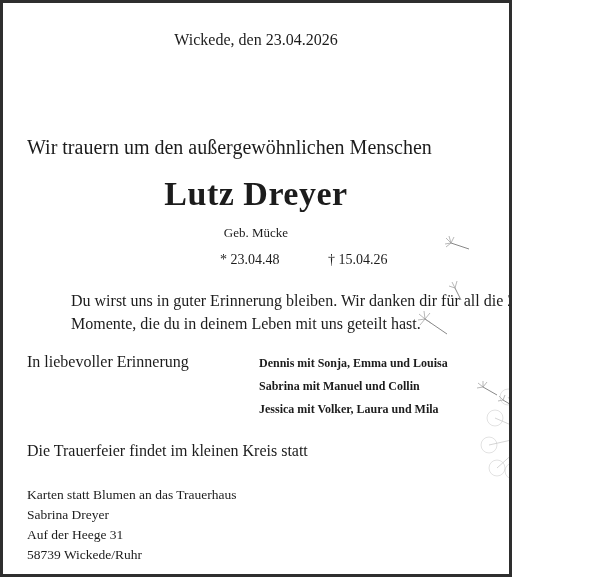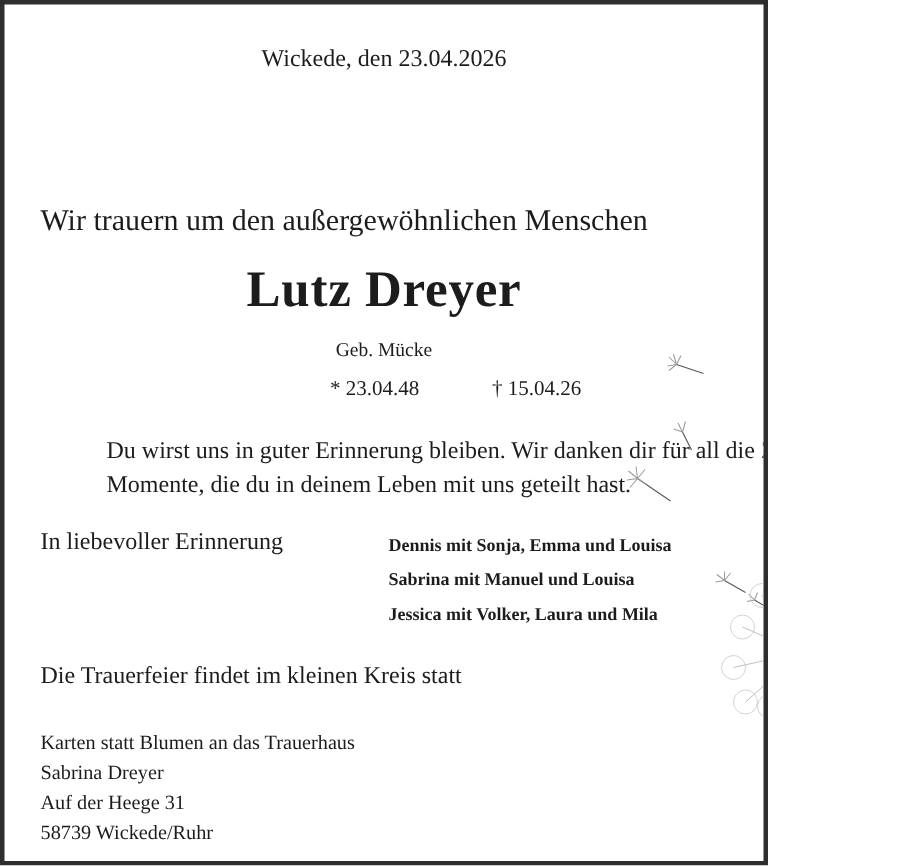--- a/index.html
+++ b/index.html
@@ -46,21 +46,21 @@
 
   <div class="abs born">* 23.04.48</div>
   <div class="abs died">† 15.04.26</div>
 
   <div class="abs message">Du wirst uns in guter Erinnerung bleiben. Wir danken dir für all die Zeit und Momente, die du in deinem Leben mit uns geteilt hast.</div>
 
   <div class="abs remember">In liebevoller Erinnerung</div>
 
   <div class="abs family">
     <div>Dennis mit Sonja, Emma und Louisa</div>
-    <div>Sabrina mit Manuel und Louisa</div>
+    <div>Sabrina mit Manuel und Collin</div>
     <div>Jessica mit Volker, Laura und Mila</div>
   </div>
 
   <div class="abs service">Die Trauerfeier findet im kleinen Kreis statt</div>
 
   <div class="abs address">
     <div>Karten statt Blumen an das Trauerhaus</div>
     <div>Sabrina Dreyer</div>
     <div>Auf der Heege 31</div>
     <div>58739 Wickede/Ruhr</div>

